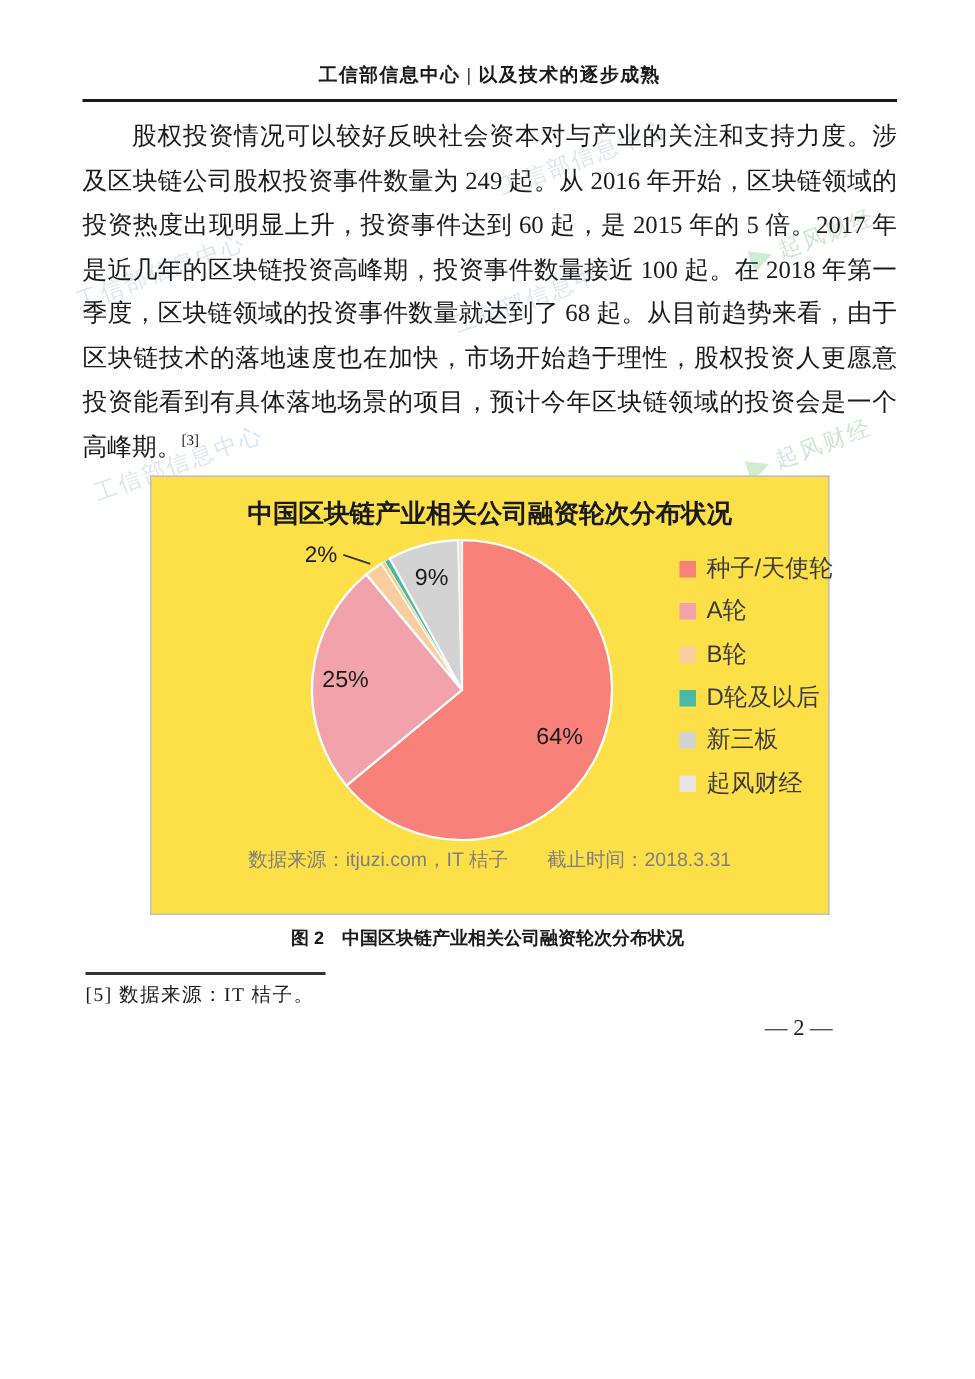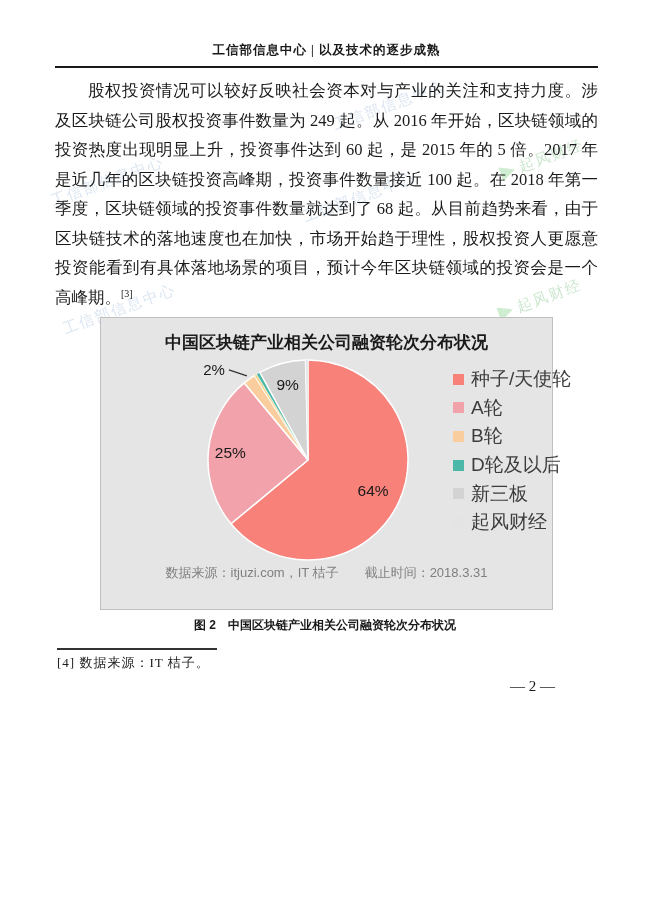--- a/index.html
+++ b/index.html
@@ -28,30 +28,30 @@
     text-align:center;font-weight:bold;font-size:12.5px;
     border-bottom:2px solid #1a1a1a;letter-spacing:1px;
   }
   .bodytext{margin:8px 52px 0 55px;font-size:16.5px;line-height:29.5px;
     text-align:justify;text-align-last:left;}
   .bodytext p{margin:0;text-indent:2em;}
   .fnref{font-size:10px;vertical-align:super;line-height:0;}
   
   .figure{
     position:relative;margin:5px 0 0 100px;width:451px;height:291px;
-    border:1px solid #c0c0c0;background:#e5e5e5;
+    border:1px solid #c0c0c0;background:#fde047;
     font-family:"Liberation Sans","DejaVu Sans",sans-serif;
   }
   .chart-title{position:absolute;top:13px;left:0;right:0;text-align:center;
     font-weight:bold;font-size:17px;color:#1a1a1a;}
   .pie-svg{position:absolute;left:57px;top:12px;}
   .legend{position:absolute;left:352px;top:47px;}
   .legend-item{display:flex;align-items:center;height:28.6px;}
   .legend-item .swatch{width:11px;height:11px;margin-right:7px;flex:none;}
-  .legend-item .lab{font-size:19px;color:#3c3c3c;white-space:nowrap;text-align:right;}
+  .legend-item .lab{font-size:16px;color:#3c3c3c;white-space:nowrap;text-align:right;}
   .chart-src{position:absolute;bottom:27px;left:0;right:0;text-align:center;
     font-size:13px;color:#7f7f7f;}
   .chart-src .asof{margin-left:26px;}
   .fig-caption{margin-top:7px;text-align:center;font-weight:bold;font-size:12px;
     font-family:"Liberation Sans","DejaVu Sans",sans-serif;color:#1a1a1a;}
   
   .fn-rule{margin:14px 0 4px 57px;width:160px;border-top:2px solid #333;}
   .footnote{margin-left:57px;font-size:13px;letter-spacing:1px;}
   .pageno{margin-top:6px;text-align:right;padding-right:95px;font-size:15px;}
 </style>
@@ -146,16 +146,16 @@
           </div>
         </div>
       <div class="chart-src">
         <span>数据来源：itjuzi.com，IT 桔子</span><span class="asof">截止时间：2018.3.31</span>
       </div>
     </div>
 
     <div class="fig-caption">图 2　中国区块链产业相关公司融资轮次分布状况</div>
 
     <div class="fn-rule"></div>
-    <div class="footnote">[4] 数据来源：IT 桔子。</div>
+    <div class="footnote">[5] 数据来源：IT 桔子。</div>
     <div class="pageno">— 2 —</div>
   </div>
 </div>
 
 </body></html>

